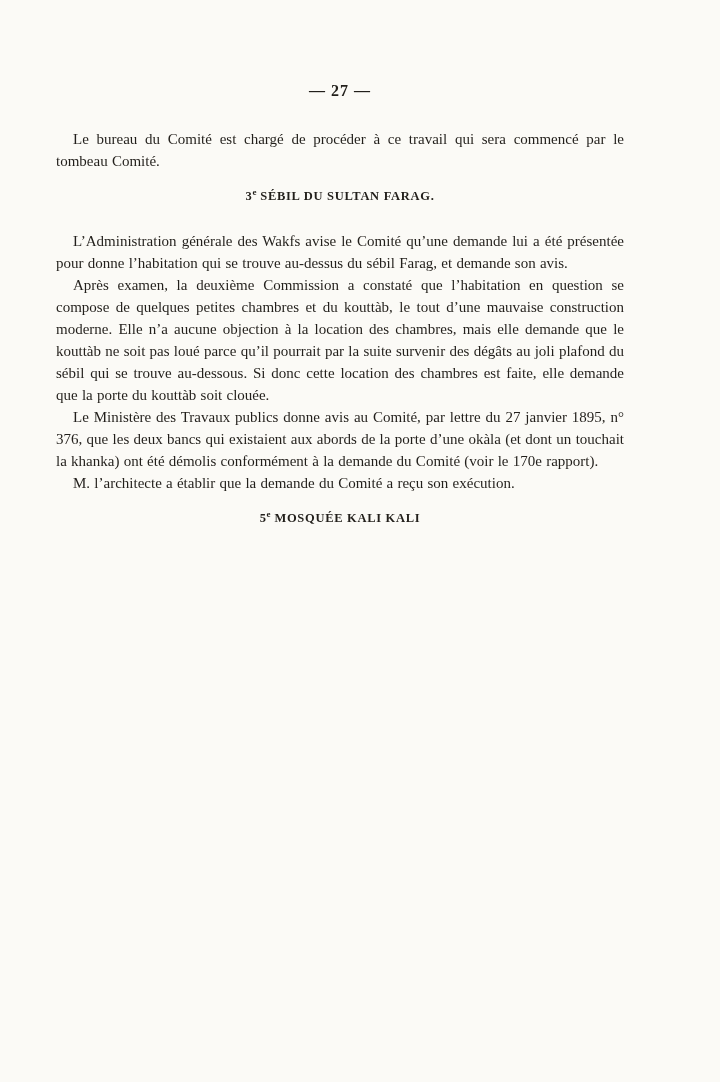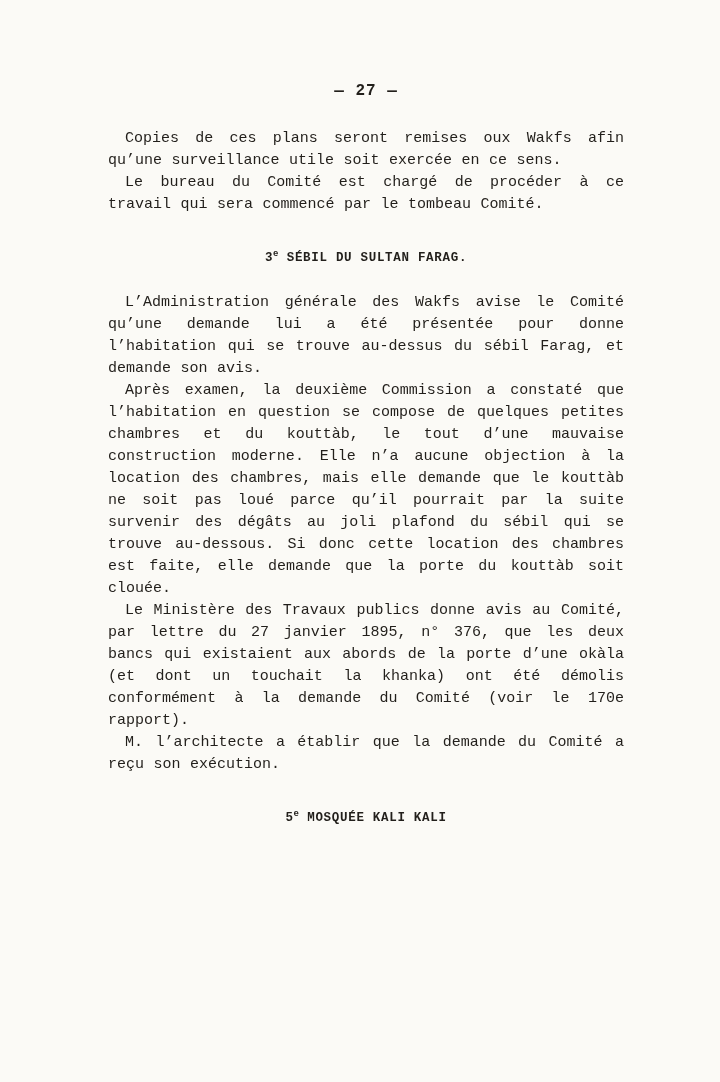--- a/index.html
+++ b/index.html
@@ -7,24 +7,24 @@
     padding: 0;
     background: #fbfaf6;
   }
   .page {
     position: relative;
     width: 720px;
     height: 1082px;
     box-sizing: border-box;
     background: #fbfaf6;
     color: #221f1b;
-    font-family: Liberation Mono, monospace;
+    font-family: Liberation Serif, serif;
     font-size: 15px;
     line-height: 22px;
-    padding: 80px 96px 0 108px;
+    padding: 80px 96px 0 56px;
     overflow: hidden;
   }
   .page-number {
     text-align: center;
     font-weight: bold;
     font-size: 16px;
     letter-spacing: 1px;
     margin: 0 0 26px 0;
   }
   .section { margin: 0; }
@@ -32,38 +32,37 @@
     margin: 0;
     text-align: justify;
     text-indent: 17px;
     word-spacing: 0.5px;
   }
   .heading {
     text-align: center;
     font-size: 12.5px;
     font-weight: bold;
     letter-spacing: 0.7px;
-    margin: 30px 0 26px 0;
+    margin: 12px 0 26px 0;
     line-height: 16px;
   }
   .heading .sup {
     vertical-align: super;
     font-size: 9px;
     letter-spacing: 0;
   }
 </style>
 </head>
 <body>
 
 <div class="page">
 
   <div class="page-number">— 27 —</div>
 
   <div class="section">
-    <p class="para">Copies de ces plans seront remises oux Wakfs afin qu’une surveillance utile soit exercée en ce sens.</p>
     <p class="para">Le bureau du Comité est chargé de procéder à ce travail qui sera commencé par le tombeau Comité.</p>
   </div>
 
   <h2 class="heading"><span>3</span><span class="sup">e</span> <span>SÉBIL DU SULTAN FARAG.</span></h2>
 
   <div class="section">
     <p class="para">L’Administration générale des Wakfs avise le Comité qu’une demande lui a été présentée pour donne l’habitation qui se trouve au-dessus du sébil Farag, et demande son avis.</p>
     <p class="para">Après examen, la deuxième Commission a constaté que l’habitation en question se compose de quelques petites chambres et du kouttàb, le tout d’une mauvaise construction moderne. Elle n’a aucune objection à la location des chambres, mais elle demande que le kouttàb ne soit pas loué parce qu’il pourrait par la suite survenir des dégâts au joli plafond du sébil qui se trouve au-dessous. Si donc cette location des chambres est faite, elle demande que la porte du kouttàb soit clouée.</p>
   </div>
 

